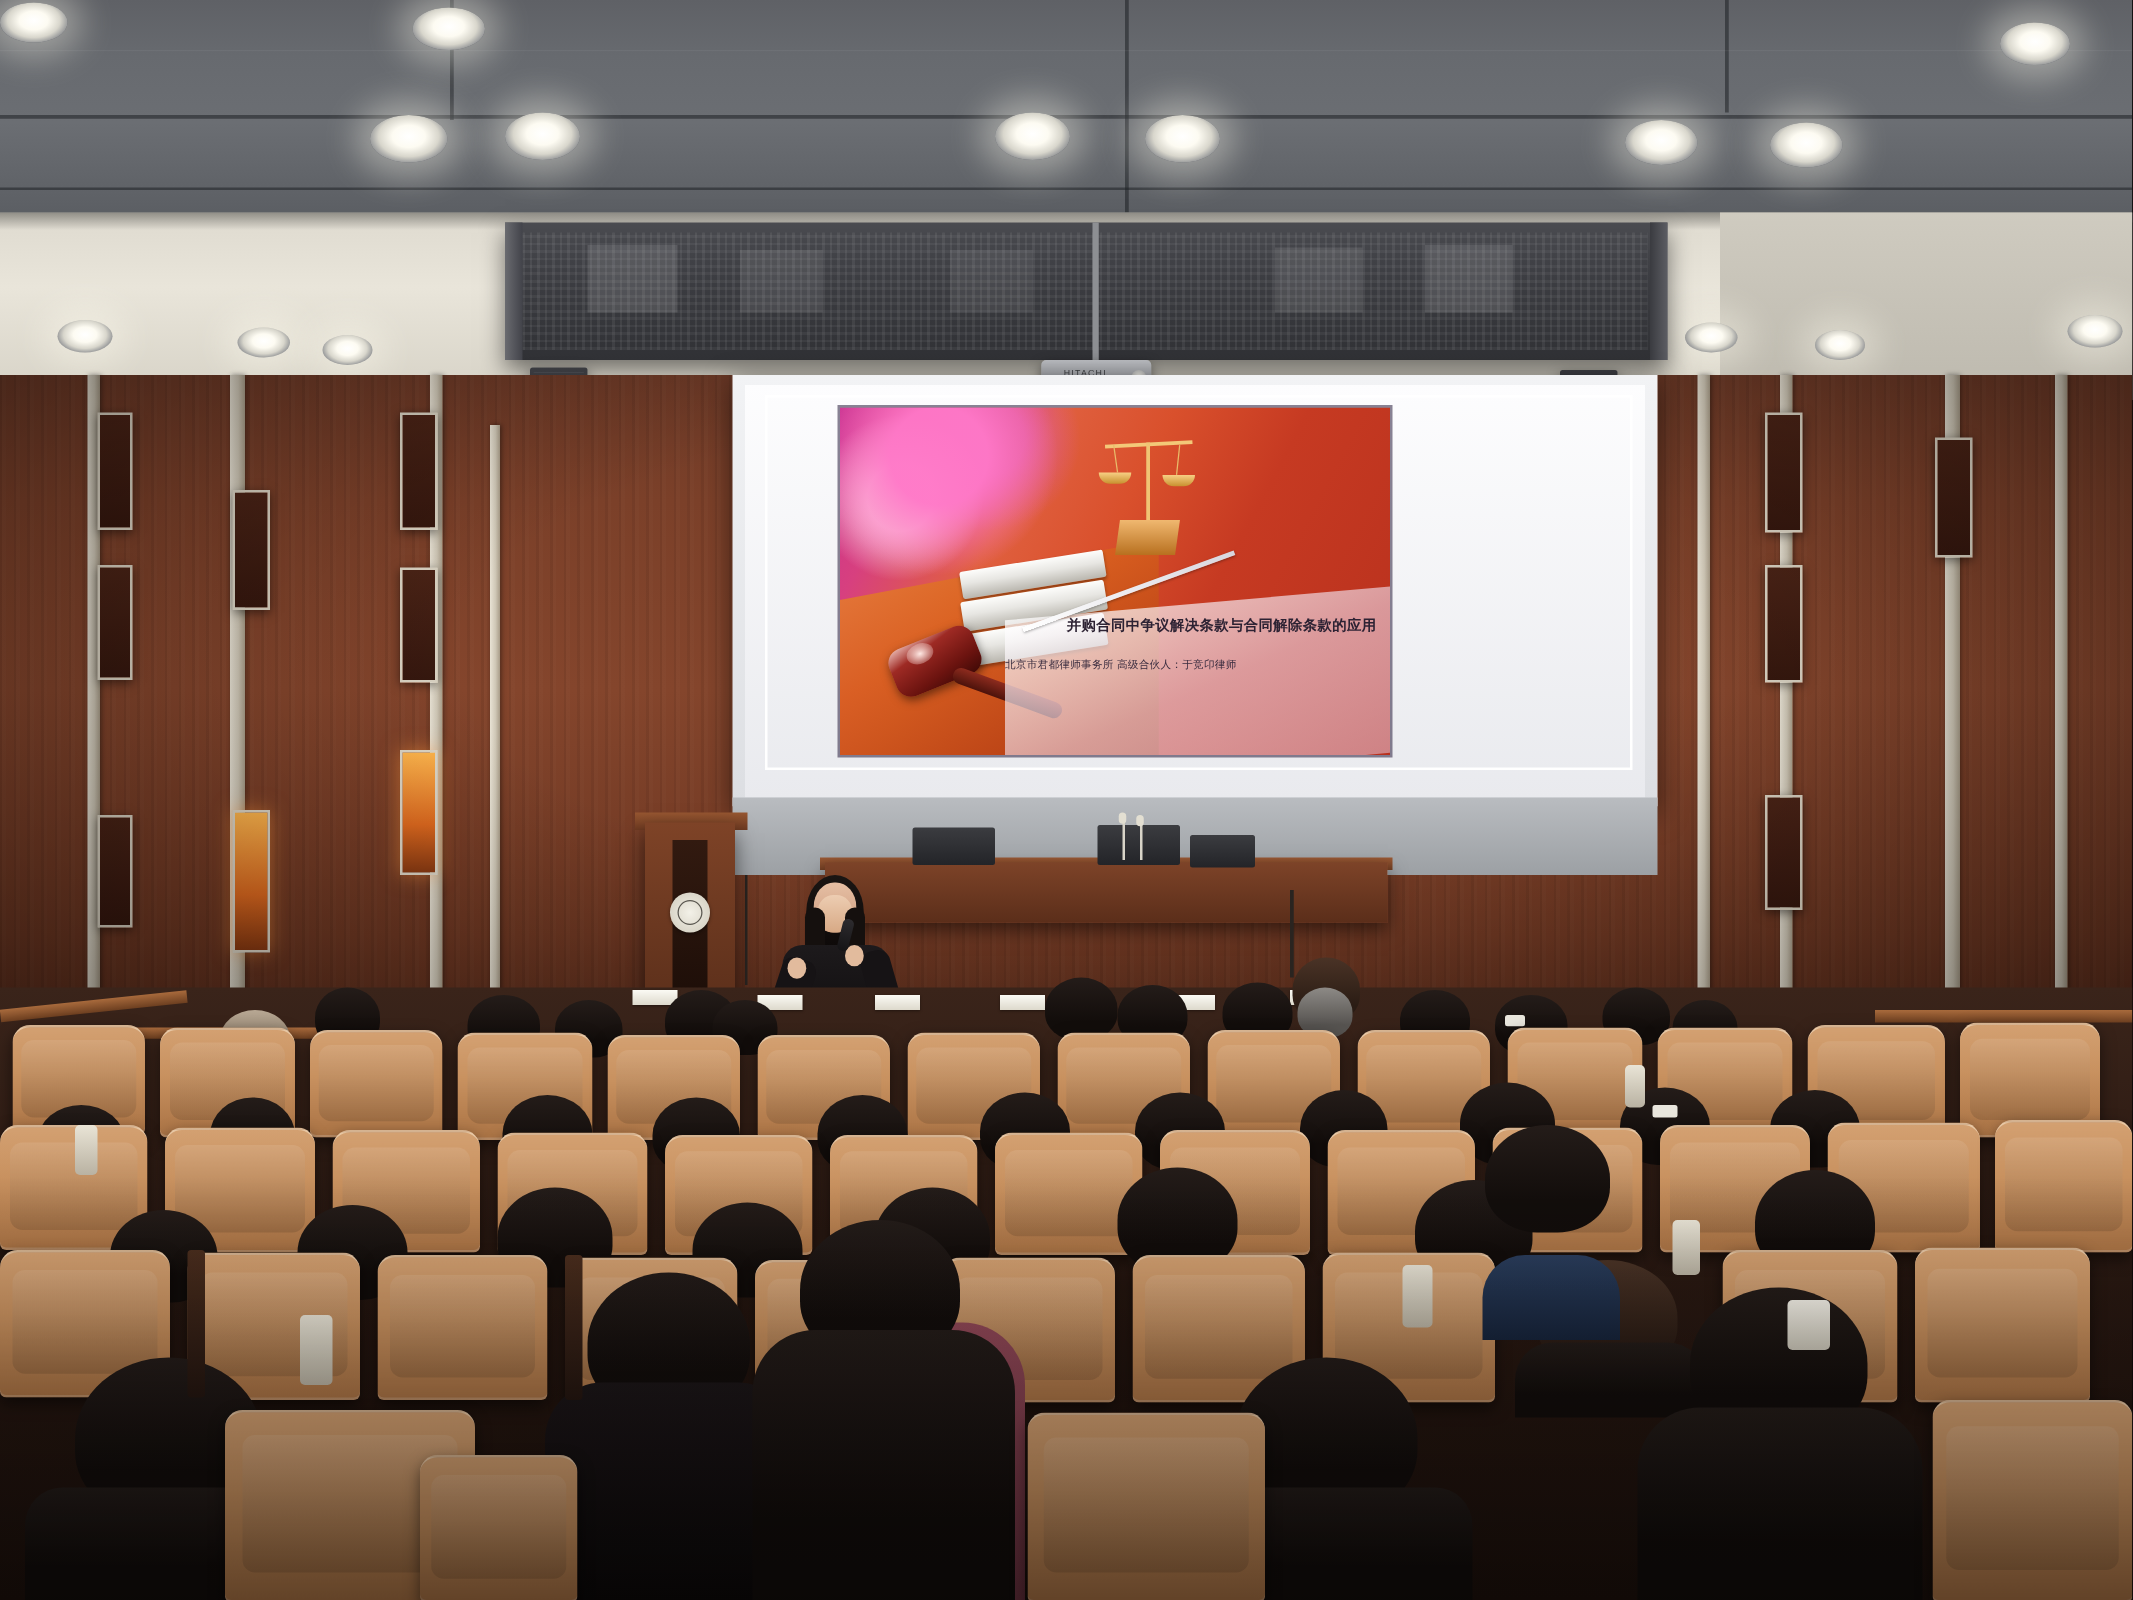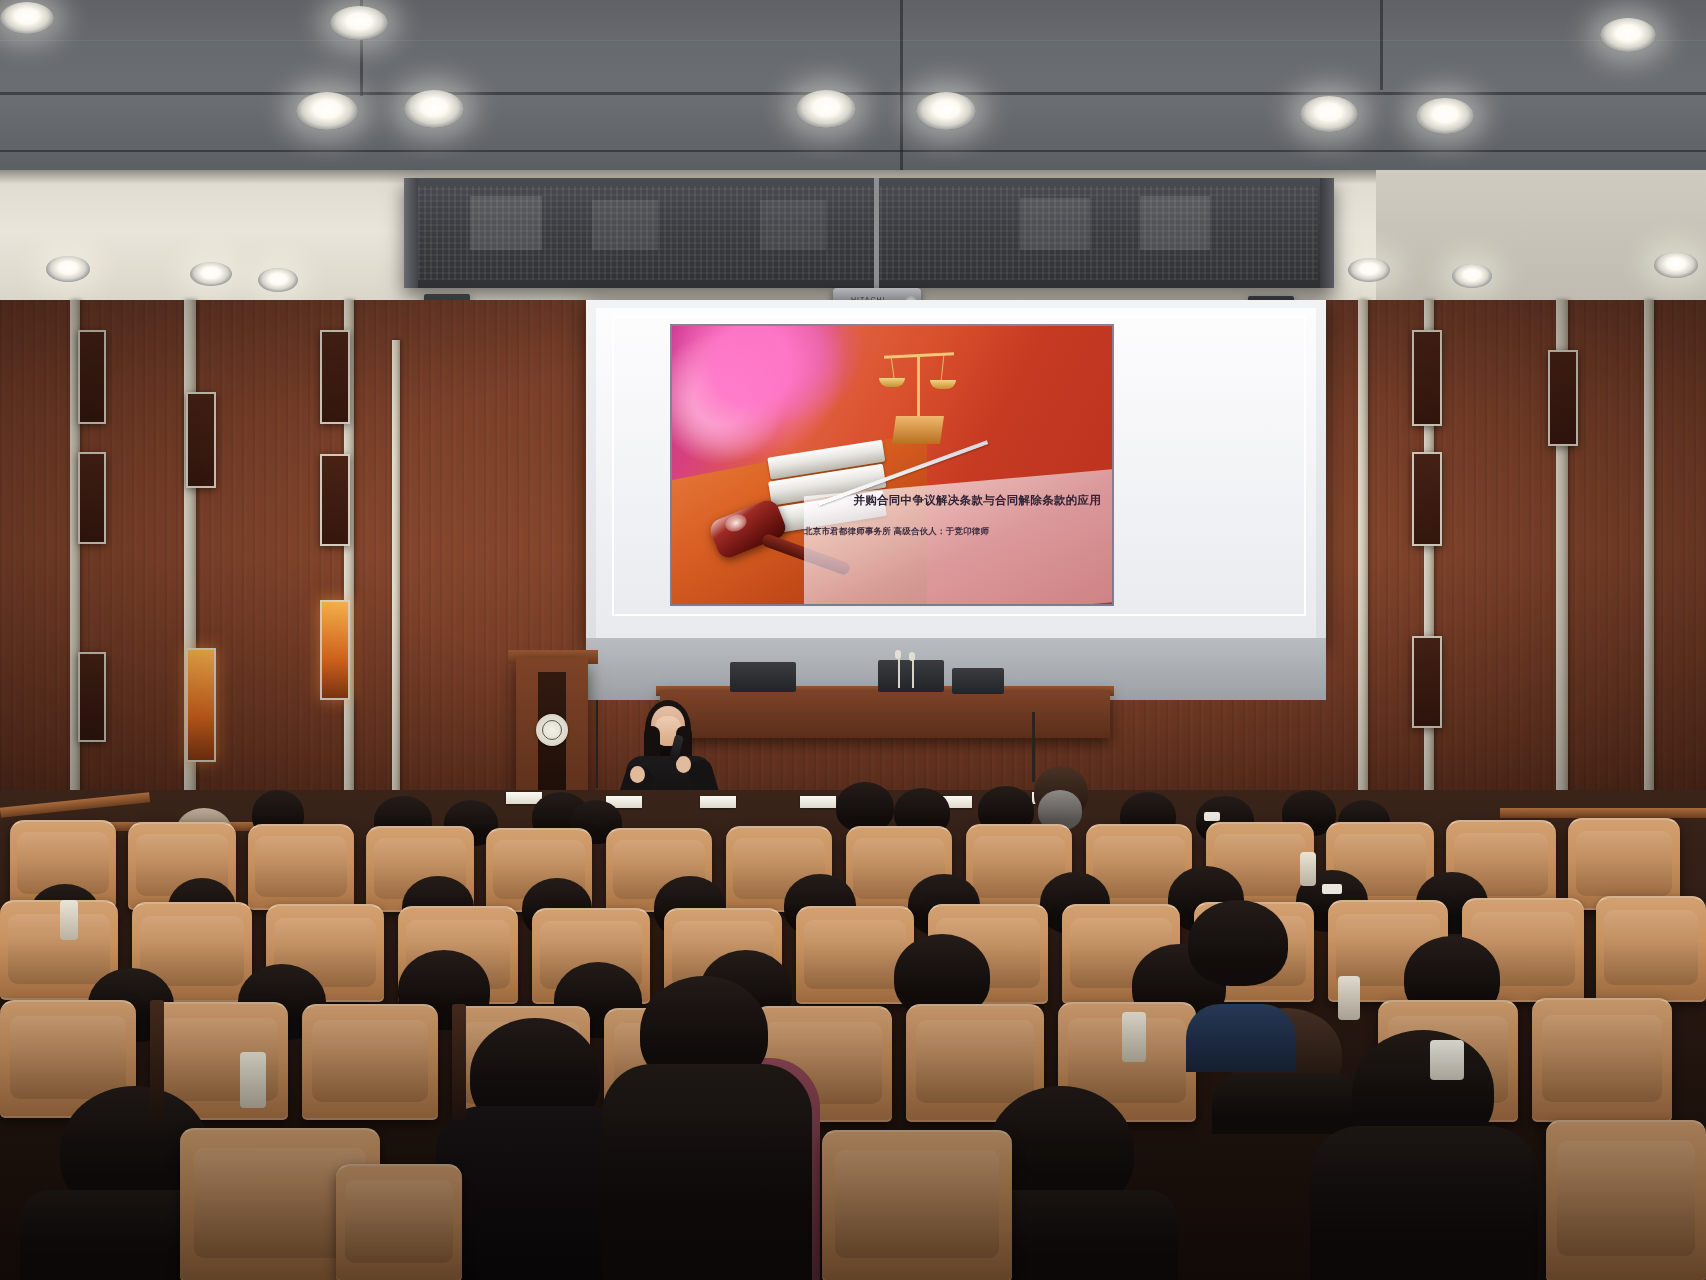--- a/index.html
+++ b/index.html
@@ -94,21 +94,21 @@
   .gavel-handle{position:absolute;left:20%;top:80%;width:92px;height:13px;border-radius:7px;
     background:linear-gradient(180deg,#8d2b1e,#4c120b);transform:rotate(20deg);}
   .slide-plate{position:absolute;left:30%;top:56%;right:-4%;bottom:-4%;
     background:linear-gradient(160deg,rgba(255,255,255,.74),rgba(236,214,230,.62) 50%,rgba(224,196,216,.55));
     transform:skewY(-5deg);}
   .slide-blade{position:absolute;left:32%;top:52%;width:180px;height:4px;
     background:linear-gradient(90deg,#ffffff,#d8d6de);transform:rotate(-20deg);box-shadow:0 1px 2px rgba(0,0,0,.3);}
   .slide-title{position:absolute;left:31%;top:60%;width:68%;
     color:#2d2233;font-size:11.5px;font-weight:bold;letter-spacing:.3px;white-space:nowrap;margin-left:45px;}
   .slide-sub{position:absolute;left:30%;top:72%;width:70%;
-    color:#3a2c3f;font-size:8.5px;letter-spacing:.2px;white-space:nowrap;font-weight:bold;}
+    color:#3a2c3f;font-size:8.5px;letter-spacing:.2px;white-space:nowrap;}
 
   
   .proj-rod{position:absolute;left:874px;top:178px;width:5px;height:112px;background:#8d8f93;}
   .projector{position:absolute;left:833px;top:288px;width:88px;height:26px;border-radius:4px;
     background:linear-gradient(180deg,#b9bbbf,#85878c);box-shadow:0 4px 9px rgba(0,0,0,.5);}
   .projector span{position:absolute;left:18px;top:8px;font-size:7px;color:#3a3c40;letter-spacing:1px;}
   .proj-lens{position:absolute;left:905px;top:296px;width:12px;height:12px;border-radius:50%;
     background:radial-gradient(circle,#f6f4ec,#9b9d9f);}
 
   

